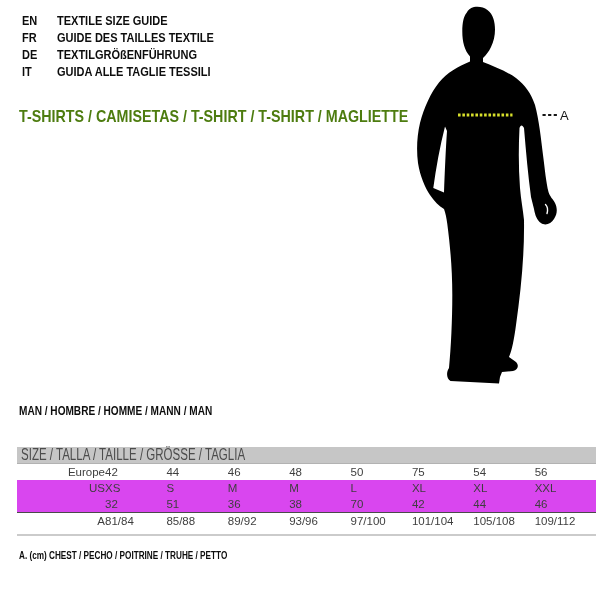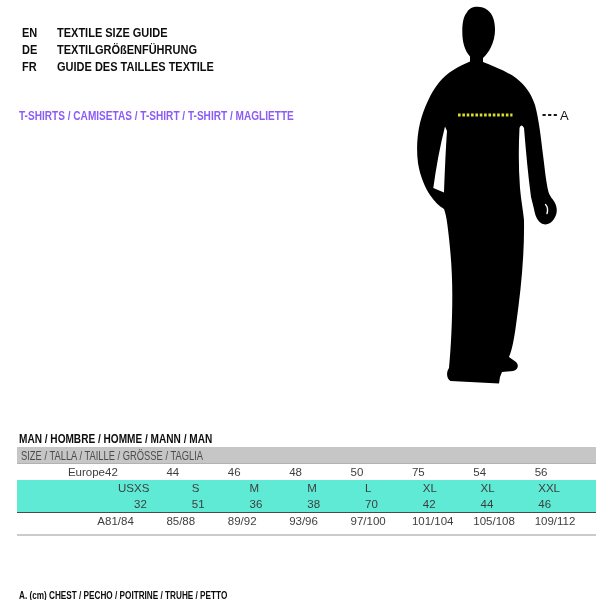--- a/index.html
+++ b/index.html
@@ -5,62 +5,66 @@
   html,body { margin:0; padding:0; background:#ffffff; }
   body { width:600px; height:600px; font-family:"Liberation Sans", sans-serif; }
   .canvas { position:relative; width:600px; height:600px; background:#ffffff; overflow:hidden; }
 
   
   .cx88 { display:inline-block; transform:scaleX(0.88); transform-origin:0 50%; white-space:nowrap; }
   .cx84 { display:inline-block; transform:scaleX(0.84); transform-origin:0 50%; white-space:nowrap; }
   .cx78 { display:inline-block; transform:scaleX(0.78); transform-origin:0 50%; white-space:nowrap; }
   .cx72 { display:inline-block; transform:scaleX(0.72); transform-origin:0 50%; white-space:nowrap; }
 
-  .lang-list { position:absolute; left:22px; top:13px; font-weight:bold; font-size:12.5px; color:#0d0d0d;margin-top:12px; }
+  .lang-list { position:absolute; left:22px; top:13px; font-weight:bold; font-size:12.5px; color:#0d0d0d; }
   .lang-row  { display:flex; align-items:center; height:16.8px; }
   .lang-code { width:35px; flex:0 0 35px; }
 
-  .category { position:absolute; left:19px; top:108px; font-weight:bold; font-size:12px;
-              color:#8b5cf6; line-height:17.5px; }
+  .category { position:absolute; left:19px; top:108px; font-weight:bold; font-size:17px;
+              color:#4d7c0f; line-height:17.5px; }
 
   .figure-svg { position:absolute; left:0; top:0; width:600px; height:600px; }
 
-  .gender { position:absolute; left:19px; top:432px; font-weight:bold; font-size:12px; color:#0d0d0d; }
+  .gender { position:absolute; left:19px; top:404px; font-weight:bold; font-size:12px; color:#0d0d0d; }
 
   .size-table { position:absolute; left:17px; top:447px; width:579px; font-size:11.5px; color:#3e3e3e; }
   .thead { height:17px; background:#c6c6c6; display:flex; align-items:center;
-           padding-left:4px; box-sizing:border-box; color:#4c4c4c; font-size:13px;
+           padding-left:4px; box-sizing:border-box; color:#4c4c4c; font-size:16px;
            border-bottom:1px solid #b2b2b2; }
   .trow  { display:grid; grid-template-columns:88px repeat(8,1fr); height:16px; align-items:center; }
-  .trow.band  { background:#5eead4;padding-left:29px; }
+  .trow.band  { background:#d946ef; }
   .trow.a-row { border-top:1.5px solid #4a4a4a; }
   .tlabel { padding-left:4px; text-align:right; color:#3e3e3e; }
   .tcell  { text-align:left; }
 
   .table-bottom-line { position:absolute; left:17px; top:534px; width:579px; height:1.5px; background:#cbcbcb; }
 
-  .footnote { position:absolute; left:19px; top:549px; font-weight:bold; font-size:10.5px; color:#0d0d0d;margin-top:40px; }
+  .footnote { position:absolute; left:19px; top:549px; font-weight:bold; font-size:10.5px; color:#0d0d0d; }
 </style>
 </head>
 <body>
 
 <div class="canvas">
 
   <div class="lang-list">
     <div class="lang-row">
       <span class="lang-code"><span class="cx88">EN</span></span>
       <span class="cx88">TEXTILE SIZE GUIDE</span>
     </div>
     <div class="lang-row">
+      <span class="lang-code"><span class="cx88">FR</span></span>
+      <span class="cx88">GUIDE DES TAILLES TEXTILE</span>
+    </div>
+    <div class="lang-row">
       <span class="lang-code"><span class="cx88">DE</span></span>
       <span class="cx88">TEXTILGRÖßENFÜHRUNG</span>
     </div>
     <div class="lang-row">
-      <span class="lang-code"><span class="cx88">FR</span></span>
-      <span class="cx88">GUIDE DES TAILLES TEXTILE</span>
+      <span class="lang-code"><span class="cx88">IT</span></span>
+      <span class="cx88">GUIDA ALLE TAGLIE TESSILI</span>
     </div>
   </div>
 
   <div class="category">
     <div><span class="cx84">T-SHIRTS / CAMISETAS / T-SHIRT / T-SHIRT / MAGLIETTE</span></div>
   </div>
 
   <svg class="figure-svg" viewBox="0 0 600 600" xmlns="http://www.w3.org/2000/svg">
     <path fill-rule="nonzero" d="M 466.5,13
              C 468,9.5 471,7.5 474,7

